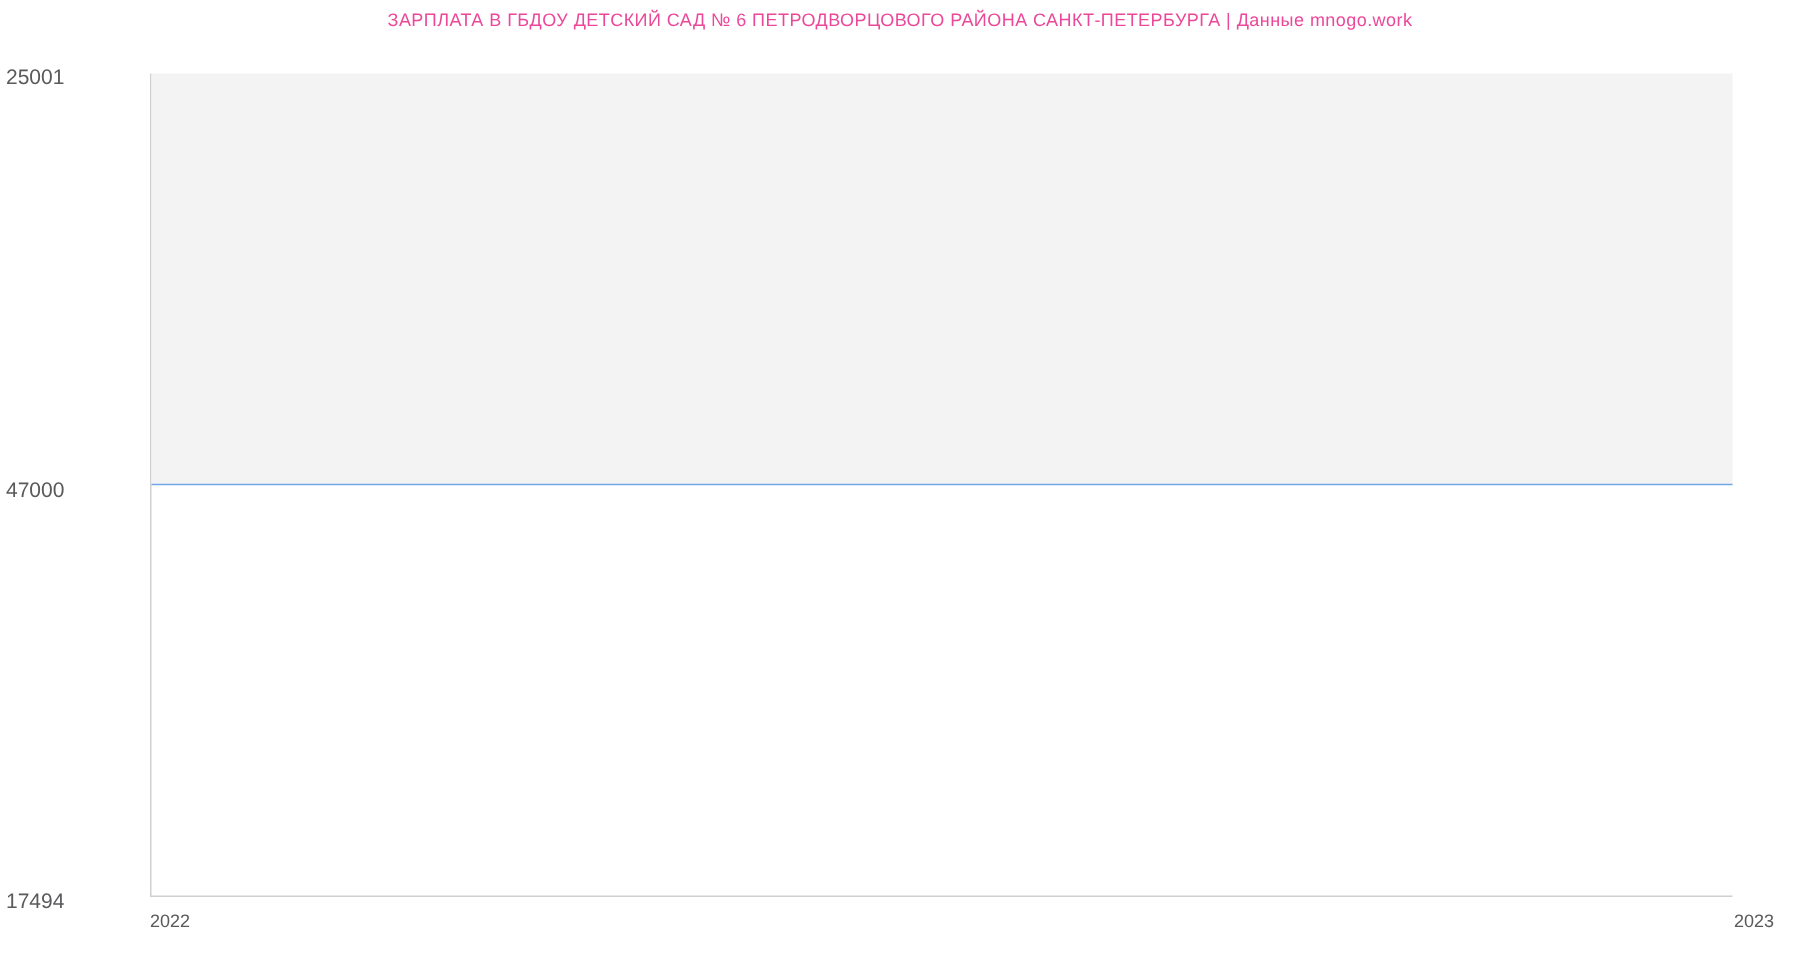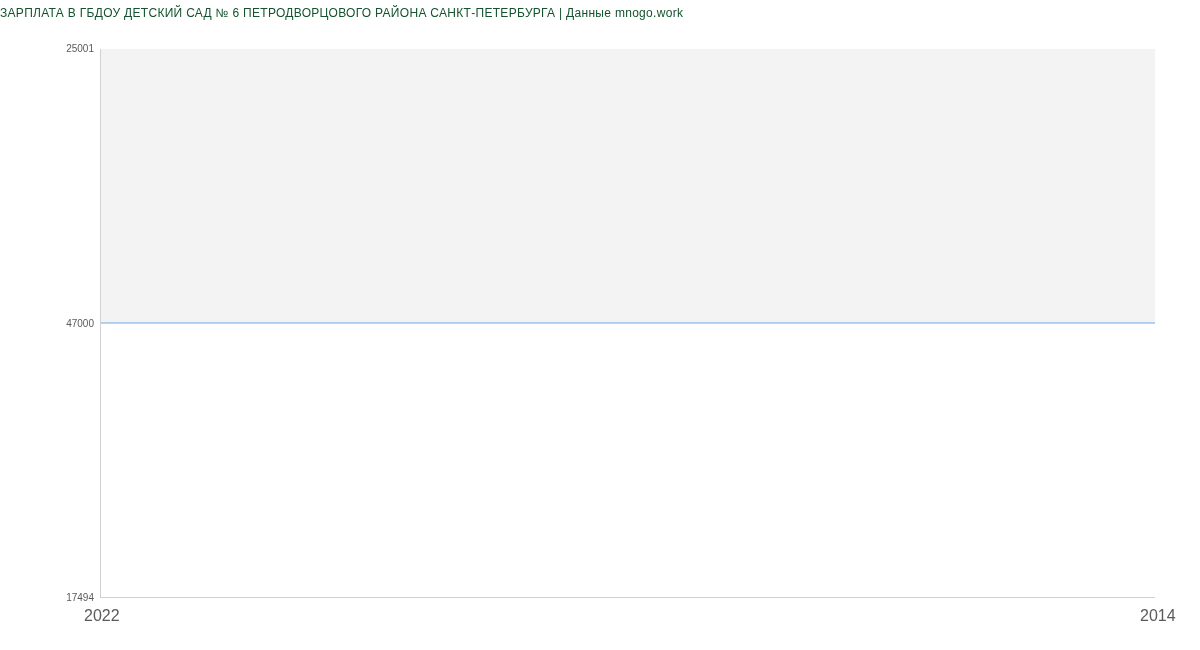--- a/index.html
+++ b/index.html
@@ -10,23 +10,23 @@
       height: 650px;
       background: #ffffff;
       font-family: Verdana, Geneva, sans-serif;
       position: relative;
     }
     .chart-title {
       position: absolute;
       top: 6px;
       left: 0;
       right: 0;
-      text-align: left;
+      text-align: center;
       font-size: 12px;
-      color: #14532d;
+      color: #ec4899;
       letter-spacing: 0.3px;
     }
     .plot-area {
       position: absolute;
       left: 100px;
       top: 49px;
       width: 1055px;
       height: 549px;
       border-left: 1px solid #cfd0d3;
       border-bottom: 1px solid #cfd0d3;
@@ -44,47 +44,47 @@
       left: 0;
       top: 50%;
       width: 100%;
       height: 0;
       border-top: 1px solid #6fa8e6;
       transform: translateY(-0.5px);
     }
     .y-tick {
       position: absolute;
       right: 1106px;
-      font-size: 10px;
+      font-size: 14px;
       color: #5a5a5d;
-      text-align: right;
       width: 90px;
       line-height: 1;
     }
     .y-tick.t-top { top: 44px; }
     .y-tick.t-mid { top: 319px; }
     .y-tick.t-bot { top: 593px; }
     .x-tick {
       position: absolute;
       top: 608px;
-      font-size: 16px;
+      font-size: 12px;
       color: #5a5a5d;
       line-height: 1;
+      margin-left: 16px;
     }
     .x-tick.t-left { left: 84px; }
     .x-tick.t-right { left: 1140px; }
   </style>
 </head>
 <body>
 
 <div class="chart-title">ЗАРПЛАТА В ГБДОУ ДЕТСКИЙ САД № 6 ПЕТРОДВОРЦОВОГО РАЙОНА САНКТ-ПЕТЕРБУРГА | Данные mnogo.work</div>
 
 <div class="plot-area">
   <div class="fill-band"></div>
   <div class="line-series"></div>
 </div>
 
 <div class="y-tick t-top">25001</div>
 <div class="y-tick t-mid">47000</div>
 <div class="y-tick t-bot">17494</div>
 
 <div class="x-tick t-left">2022</div>
-<div class="x-tick t-right">2014</div>
+<div class="x-tick t-right">2023</div>
 
 </body></html>

